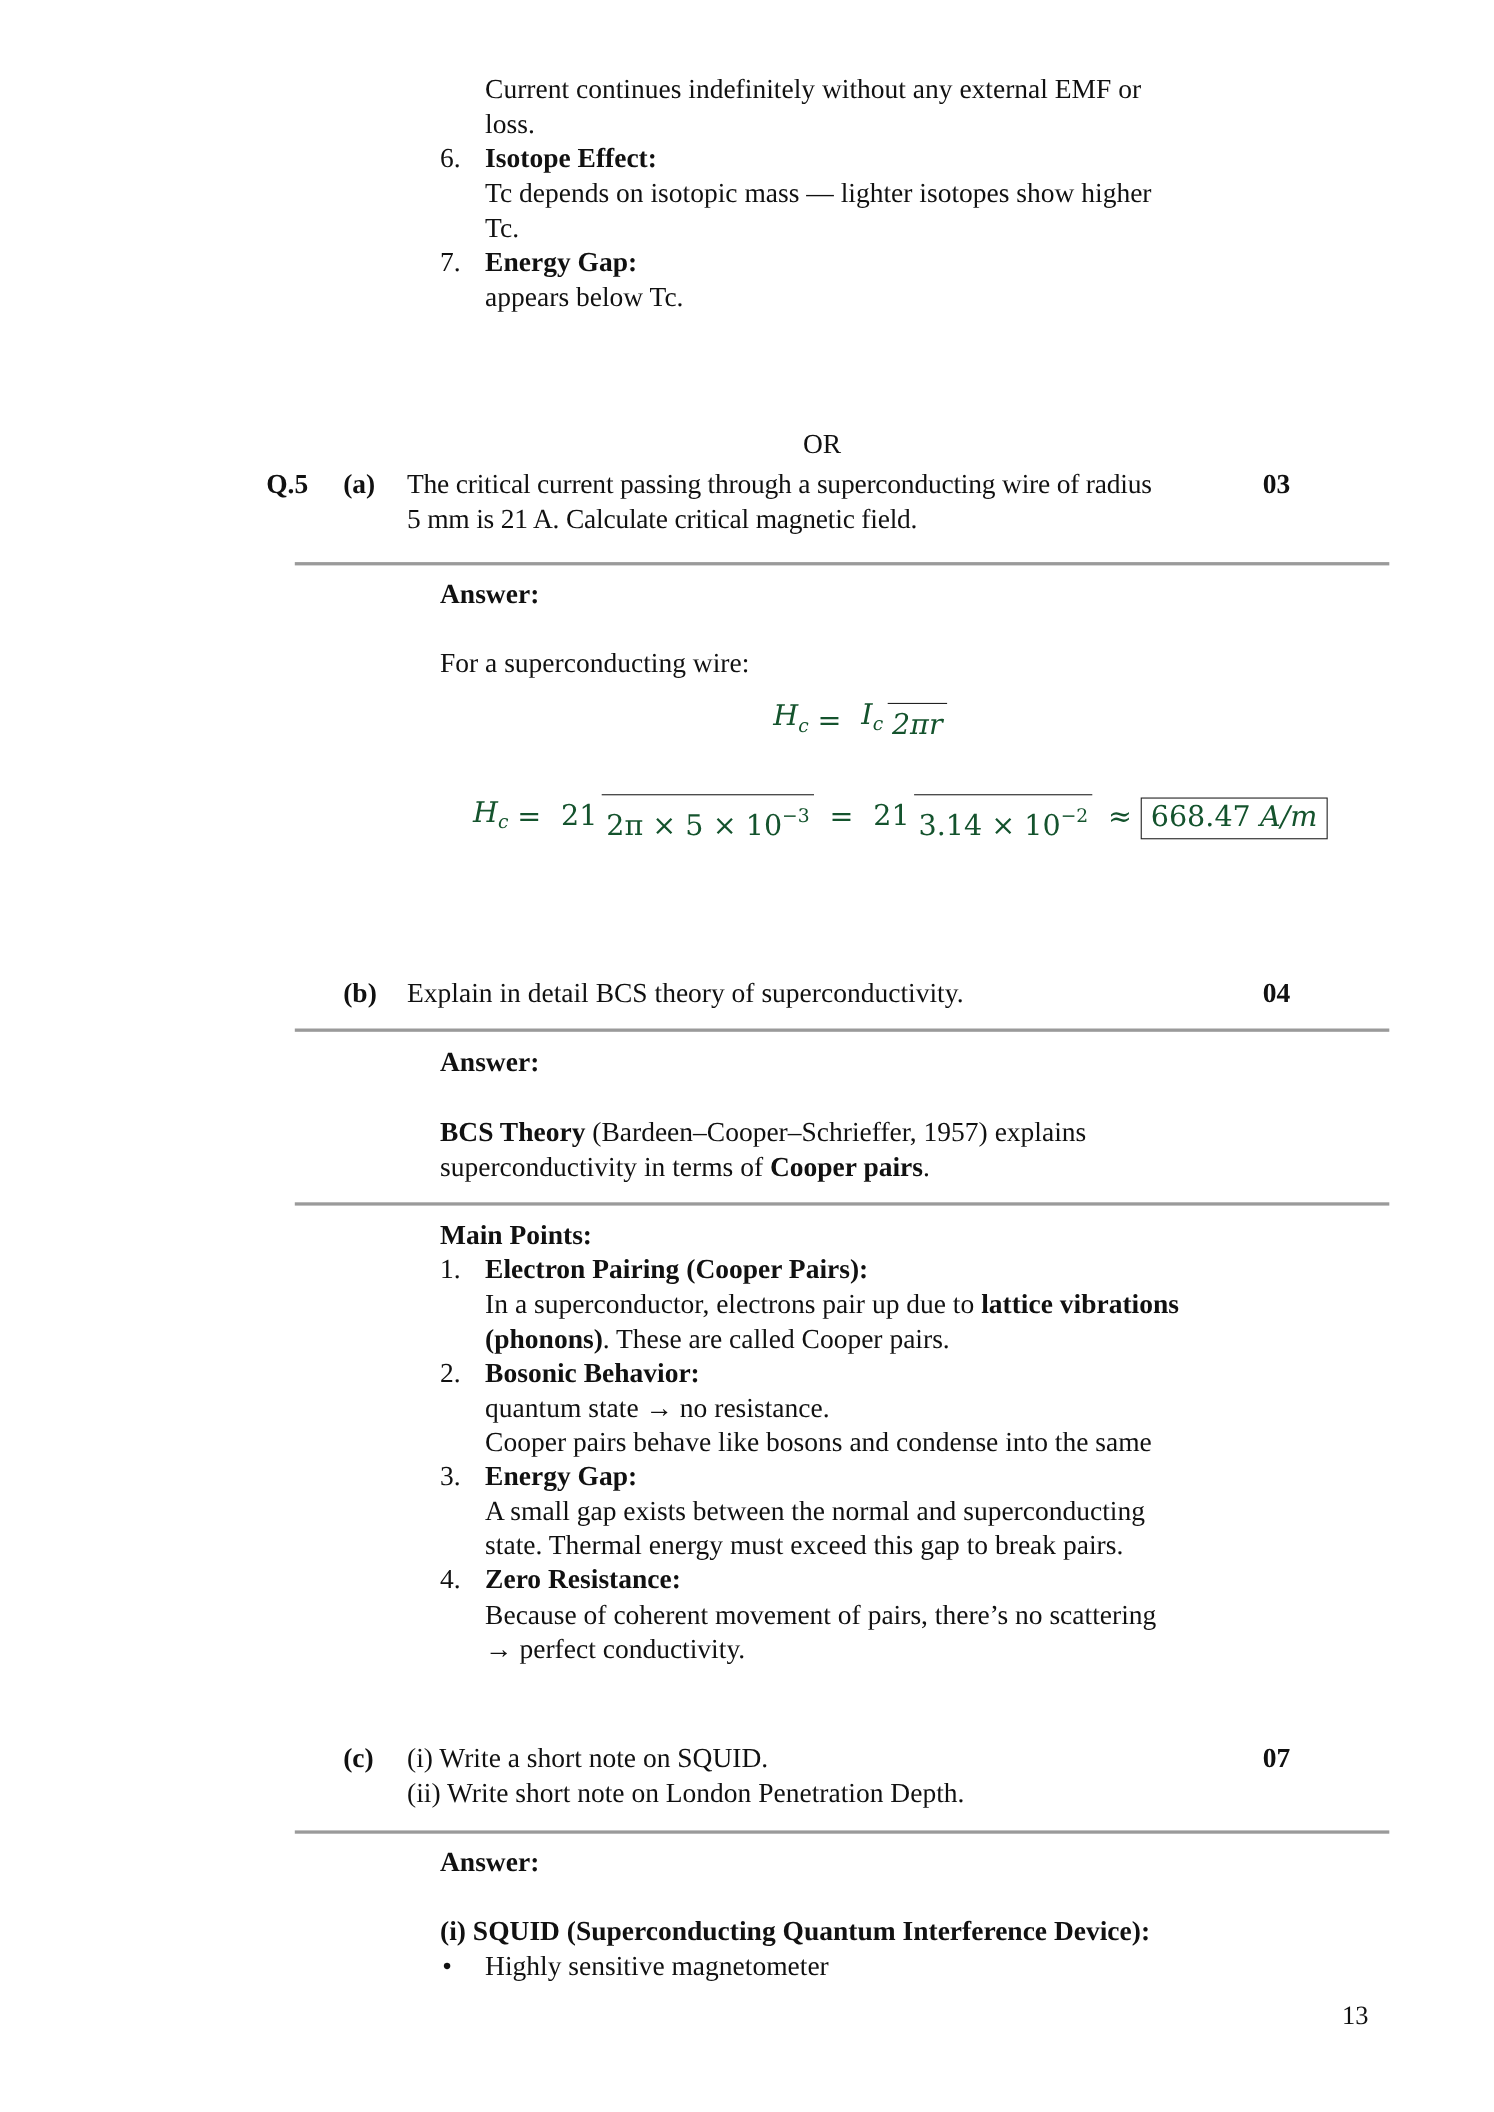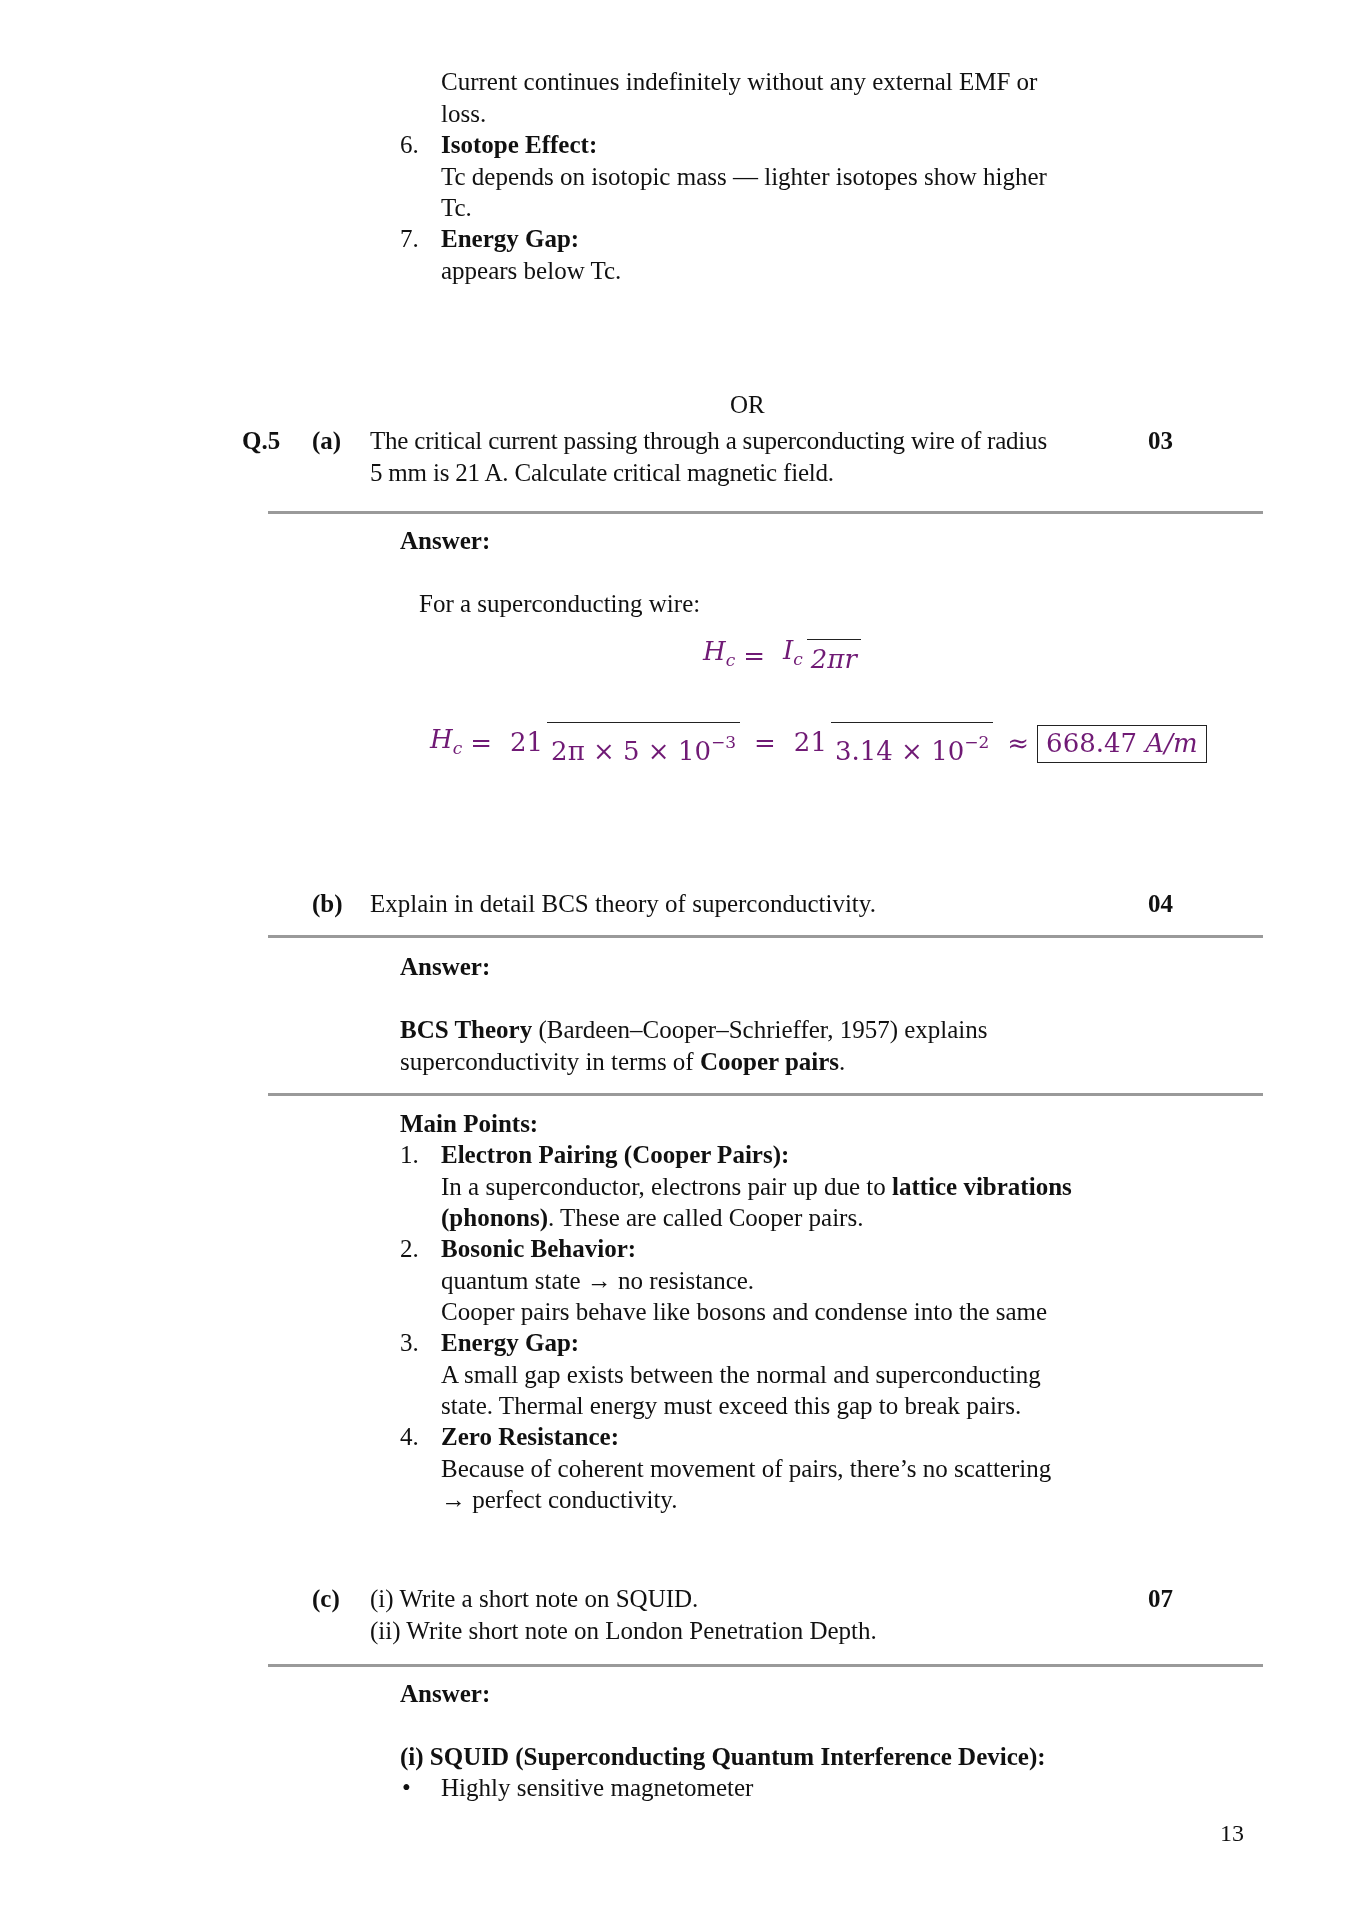--- a/index.html
+++ b/index.html
@@ -28,21 +28,21 @@
     }
     .list-row { position: absolute; left: 400px; width: 760px; }
     .list-num { position: absolute; left: 0; top: 0; }
     .list-body { position: absolute; left: 41px; top: 0; width: 720px; }
     .marks { position: absolute; left: 1148px; font-weight: bold; }
 
     
     .math {
       font-family: "DejaVu Serif", "Liberation Serif", serif;
       font-size: 26px;
-      color: #701a75;
+      color: #14532d;
     }
     .mi { font-style: italic; }
     .frac {
       display: inline-flex;
       flex-direction: row;
       align-items: center;
       vertical-align: middle;
       margin: 0 6px;
     }
     .frac .num { padding: 0 4px 4px 4px; line-height: 30px; }
@@ -92,21 +92,21 @@
 <div class="abs b" style="left:312px; top:425px;">(a)</div>
 <div class="abs" style="left:370px; top:425px; width:770px; letter-spacing:-0.2px;">
   <div>The critical current passing through a superconducting wire of radius</div>
   <div>5 mm is 21 A. Calculate critical magnetic field.</div>
 </div>
 <div class="marks" style="top:425px;">03</div>
 
 <div class="rule" style="top:511px;"></div>
 
 <div class="abs b" style="left:400px; top:525px;">Answer:</div>
-<div class="abs" style="left:400px; top:588px;margin-left:19px;">For a superconducting wire:</div>
+<div class="abs" style="left:400px; top:588px;">For a superconducting wire:</div>
 
 <div class="abs math" style="left:703px; top:635px; display:flex; align-items:center;">
   <span><span class="mi">H</span><span class="sub">c</span></span>
   <span class="op">=</span>
   <span class="frac">
     <span class="num"><span class="mi">I</span><span class="sub">c</span></span>
     <span class="den mi">2πr</span>
   </span>
 </div>
 

